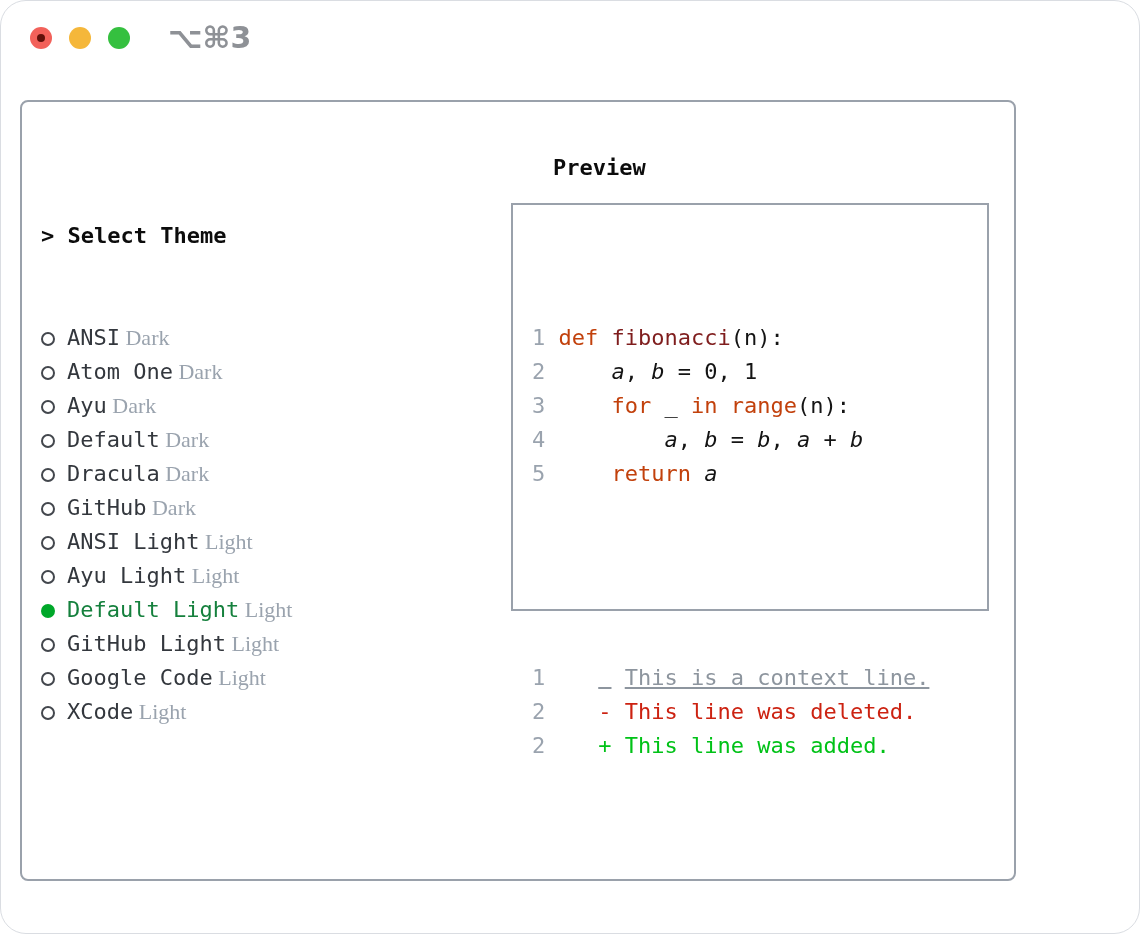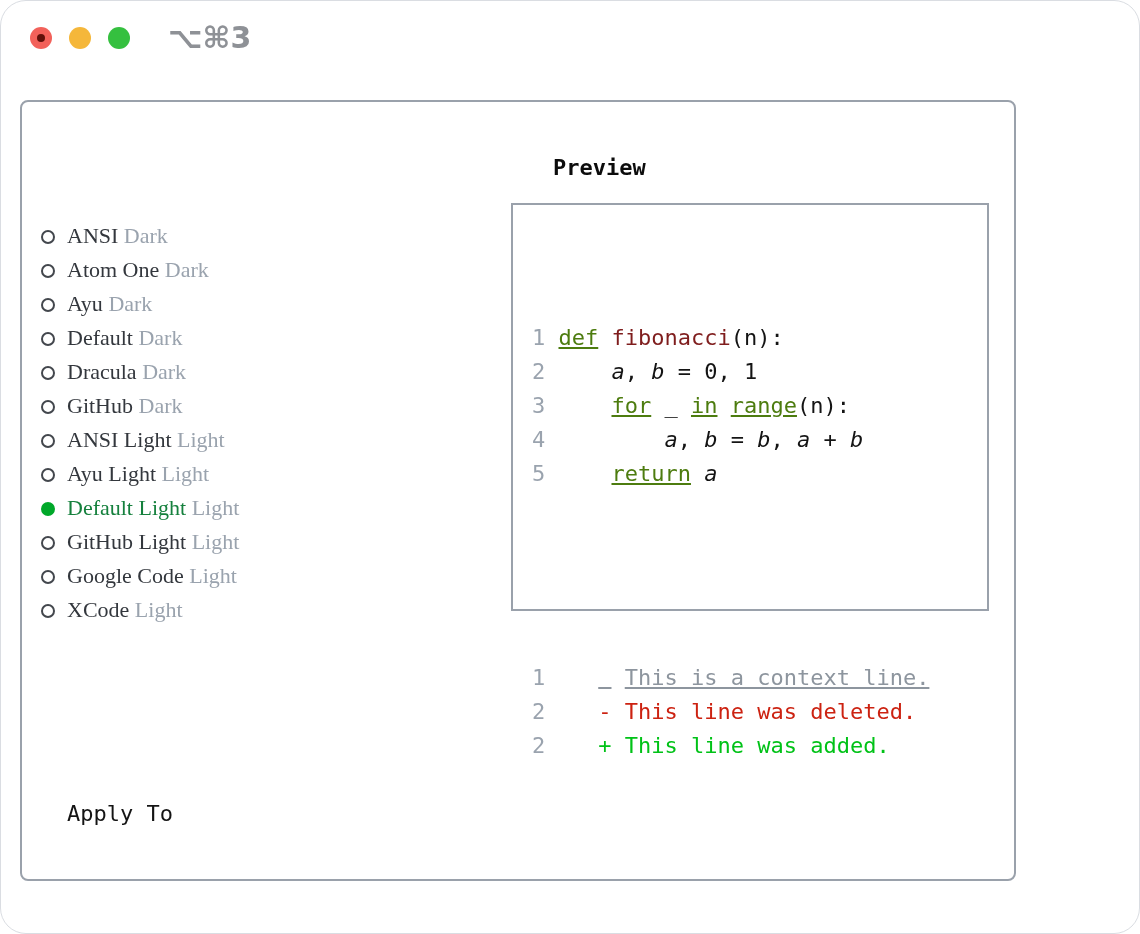--- a/index.html
+++ b/index.html
@@ -37,36 +37,36 @@
   }
   .row { height:34px; }
   .prompt, .title { font-weight:bold; color:#0c0c0c; }
   .title2 { color:#141414; }
   .mk { display:inline-block; width:26px; }
   .dot-o {
     display:inline-block; width:14px; height:14px; border-radius:50%;
     border:2px solid #43474d; vertical-align:-1px; background:transparent;
   }
   .dot-o.sel { border-color:#00a82a; background:#00a82a; }
-  .item .nm { color:#33373d;font-family:Liberation Serif, serif; }
+  .item .nm { color:#33373d; }
   .item.selected .nm { color:#15803d; }
   .sfx { color:#9aa3ae;font-family:Liberation Serif, serif; }
   
   .preview-title {
     position:absolute; left:483px; top:49px; height:34px;
     font-size:22px; line-height:34px; font-weight:bold; color:#0c0c0c;margin-left:48px;
   }
   .preview-box {
     position:absolute; left:489px; top:101px; width:478px; height:408px;
     border:2px solid #9aa1ab; background:#ffffff;
     padding:48px 0 0 19px; white-space:pre;
     font-size:22px; line-height:34px; color:#141414;
   }
   .lno { color:#9aa3ae; }
-  .kw  { color:#4d7c0f;text-decoration:underline; }
+  .kw  { color:#c2410c; }
   .fn  { color:#7f1d1d; }
   .var { font-style:italic; color:#141414; }
   .ctx { color:#8d959e;text-decoration:underline; }
   .del { color:#cc2211; }
   .add { color:#00c217; }
 </style>
 </head>
 <body>
 
 <div class="window">
@@ -74,23 +74,23 @@
     <span class="light red">
         <span class="dot"></span>
       </span>
     <span class="light yellow"></span>
     <span class="light green"></span>
     <span class="shortcut">⌥⌘3</span>
   </div>
 
   <div class="panel">
     <div class="left-col">
+      <div class="row"><span class="prompt">&gt;</span><span> </span><span class="title">Select Theme</span></div>
       <div id="theme-items"><div class="row item"><span class="mk"><span class="dot-o"></span></span><span class="nm">ANSI</span><span class="sfx"> Dark</span></div><div class="row item"><span class="mk"><span class="dot-o"></span></span><span class="nm">Atom One</span><span class="sfx"> Dark</span></div><div class="row item"><span class="mk"><span class="dot-o"></span></span><span class="nm">Ayu</span><span class="sfx"> Dark</span></div><div class="row item"><span class="mk"><span class="dot-o"></span></span><span class="nm">Default</span><span class="sfx"> Dark</span></div><div class="row item"><span class="mk"><span class="dot-o"></span></span><span class="nm">Dracula</span><span class="sfx"> Dark</span></div><div class="row item"><span class="mk"><span class="dot-o"></span></span><span class="nm">GitHub</span><span class="sfx"> Dark</span></div><div class="row item"><span class="mk"><span class="dot-o"></span></span><span class="nm">ANSI Light</span><span class="sfx"> Light</span></div><div class="row item"><span class="mk"><span class="dot-o"></span></span><span class="nm">Ayu Light</span><span class="sfx"> Light</span></div><div class="row item selected"><span class="mk"><span class="dot-o sel"></span></span><span class="nm">Default Light</span><span class="sfx"> Light</span></div><div class="row item"><span class="mk"><span class="dot-o"></span></span><span class="nm">GitHub Light</span><span class="sfx"> Light</span></div><div class="row item"><span class="mk"><span class="dot-o"></span></span><span class="nm">Google Code</span><span class="sfx"> Light</span></div><div class="row item"><span class="mk"><span class="dot-o"></span></span><span class="nm">XCode</span><span class="sfx"> Light</span></div></div>
       <div class="row"> </div>
-      <div class="row"><span class="mk"></span><span class="title2">Apply To</span></div>
       
       
       
     </div>
 
     <div class="preview-title">Preview</div>
     <div class="preview-box">
       <div id="code-lines"><div class="row"><span class="lno">1</span><span> </span><span class="kw">def</span><span> </span><span class="fn">fibonacci</span><span>(n):</span></div><div class="row"><span class="lno">2</span><span> </span><span>    </span><span class="var">a</span><span>, </span><span class="var">b</span><span> = 0, 1</span></div><div class="row"><span class="lno">3</span><span> </span><span>    </span><span class="kw">for</span><span> _ </span><span class="kw">in</span><span> </span><span class="kw">range</span><span>(n):</span></div><div class="row"><span class="lno">4</span><span> </span><span>        </span><span class="var">a</span><span>, </span><span class="var">b</span><span> = </span><span class="var">b</span><span>, </span><span class="var">a</span><span> + </span><span class="var">b</span></div><div class="row"><span class="lno">5</span><span> </span><span>    </span><span class="kw">return</span><span> </span><span class="var">a</span></div></div>
       <div class="row"> </div>
       <div id="diff-lines"><div class="row"><span class="lno">1</span><span>    </span><span class="ctx"> </span><span> </span><span class="ctx">This is a context line.</span></div><div class="row"><span class="lno">2</span><span>    </span><span class="del">-</span><span> </span><span class="del">This line was deleted.</span></div><div class="row"><span class="lno">2</span><span>    </span><span class="add">+</span><span> </span><span class="add">This line was added.</span></div></div>

